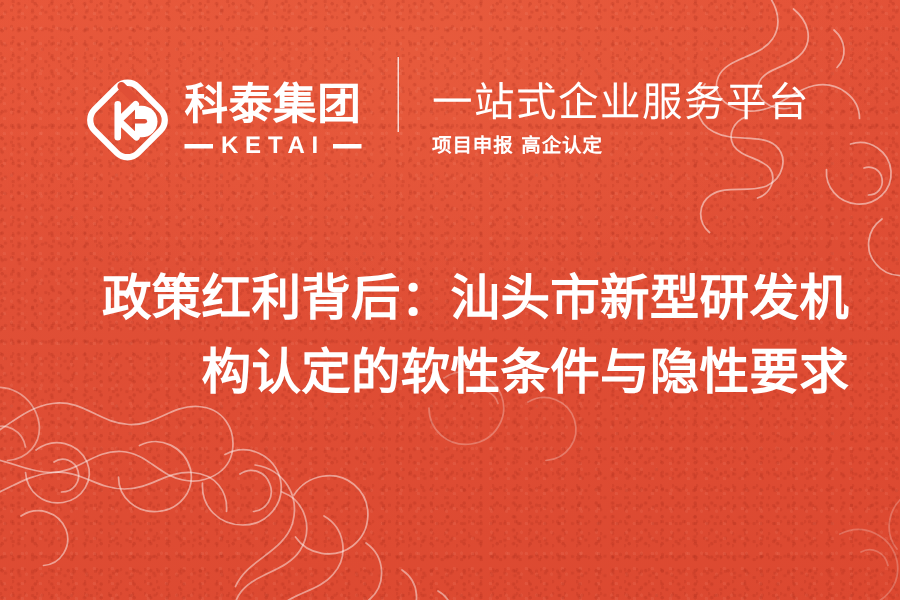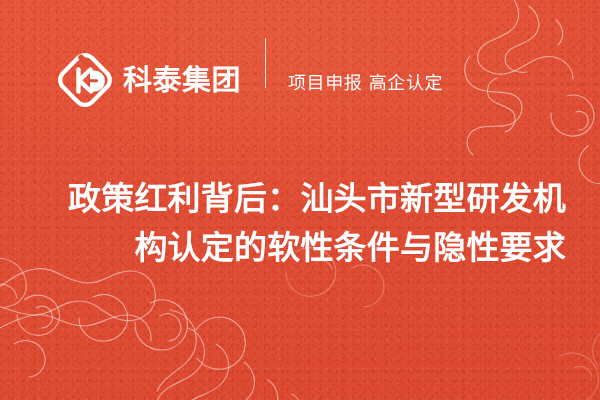--- a/index.html
+++ b/index.html
@@ -122,24 +122,24 @@
     font-size: 27px;
     line-height: 1.12;
     color: #ffffff;
     font-weight: 400;
     letter-spacing: 1px;
     white-space: nowrap;
     font-family: "DejaVu Sans", "Liberation Sans", sans-serif;
   }
   .tagline-sub {
     margin-top: 7px;
-    font-size: 18px;
+    font-size: 13px;
     line-height: 1.12;
     color: #ffffff;
-    font-weight: 400;
+    font-weight: 700;
     letter-spacing: .6px;
     white-space: nowrap;
     font-family: "DejaVu Sans", "Liberation Sans", sans-serif;
   }
 
   
   .title {
     position: absolute;
     left: 60px;
     top: 152px;
@@ -225,25 +225,31 @@
 
         <path d="M22.5 18.5 L22.5 40.5" stroke="#ffffff" stroke-width="4.4" stroke-linecap="round"></path>
         <path d="M34.5 18.5 L23.2 29.4 L35 40.5" stroke="#ffffff" stroke-width="4.4" stroke-linecap="round" stroke-linejoin="round" fill="none"></path>
 
         <path d="M34 19.5 L38.5 19.5 A10.5 10.5 0 0 1 38.5 40.5 L34 40.5 Z" fill="#ffffff"></path>
         <path d="M33.5 29.8 L40.5 29.8" stroke="#e04f36" stroke-width="3.1" stroke-linecap="round"></path>
       </svg>
 
       <div class="logo-words">
         <div class="logo-cn">科泰集团</div>
+        <div class="logo-en-row">
+          <span class="rule"></span>
+          <span class="logo-en">KETAI</span>
+          <span class="rule"></span>
+        </div>
       </div>
     </div>
 
     <div class="divider"></div>
 
     <div class="tagline">
+      <div class="tagline-main">一站式企业服务平台</div>
       <div class="tagline-sub">项目申报 高企认定</div>
     </div>
   </div>
 
   <h1 class="title">政策红利背后：汕头市新型研发机构认定的软性条件与隐性要求</h1>
 
 </div>
 
 </body></html>

